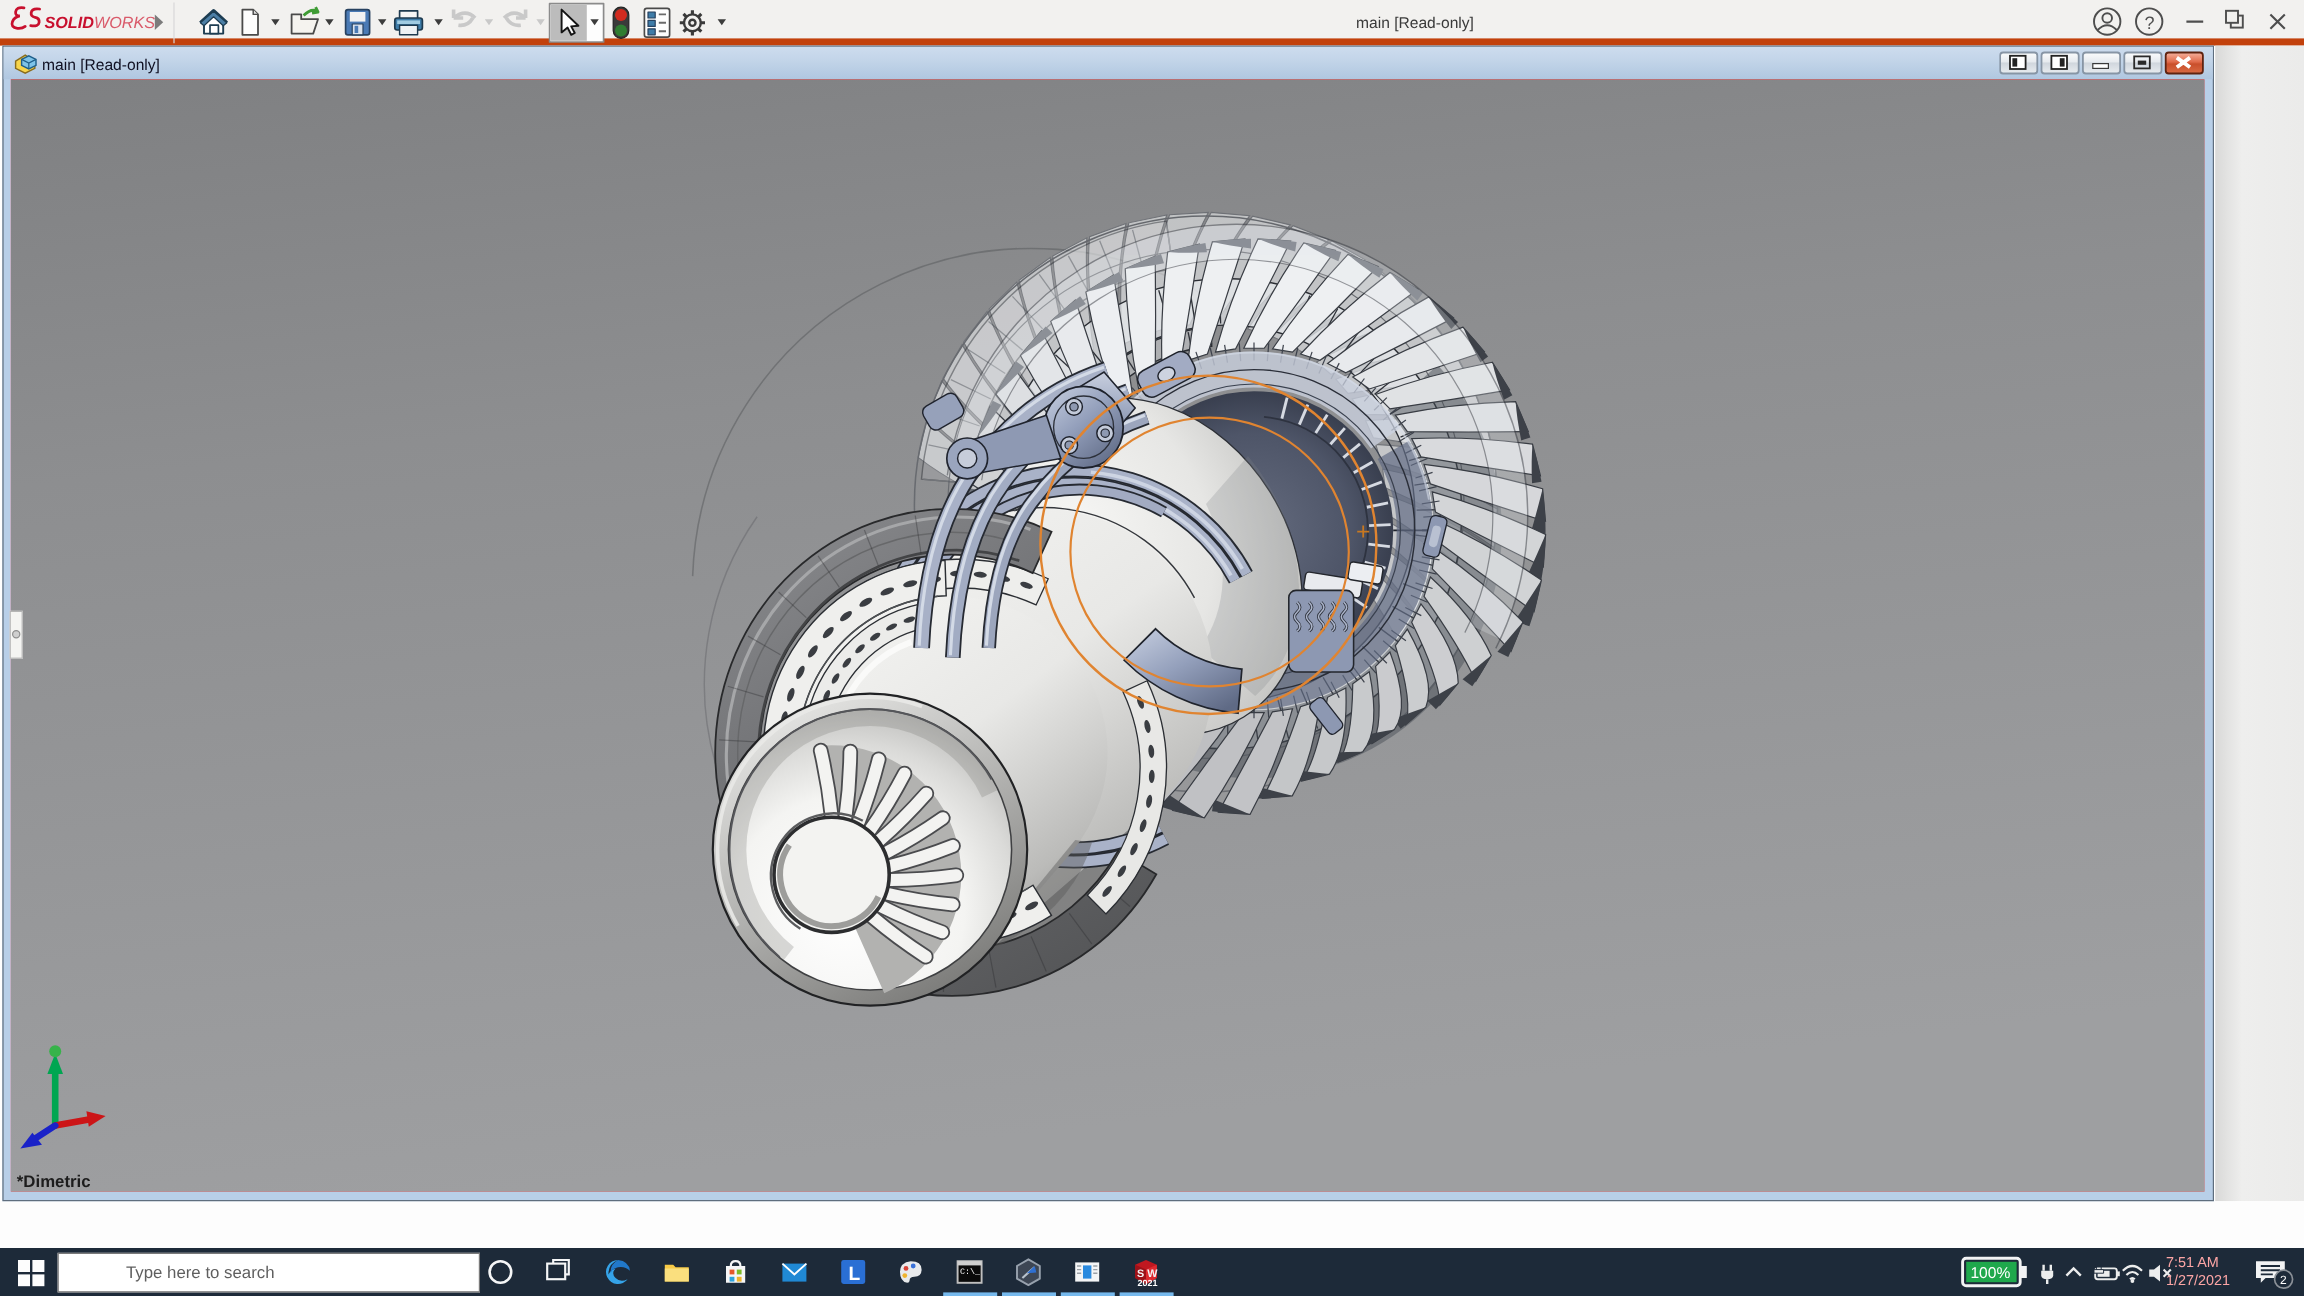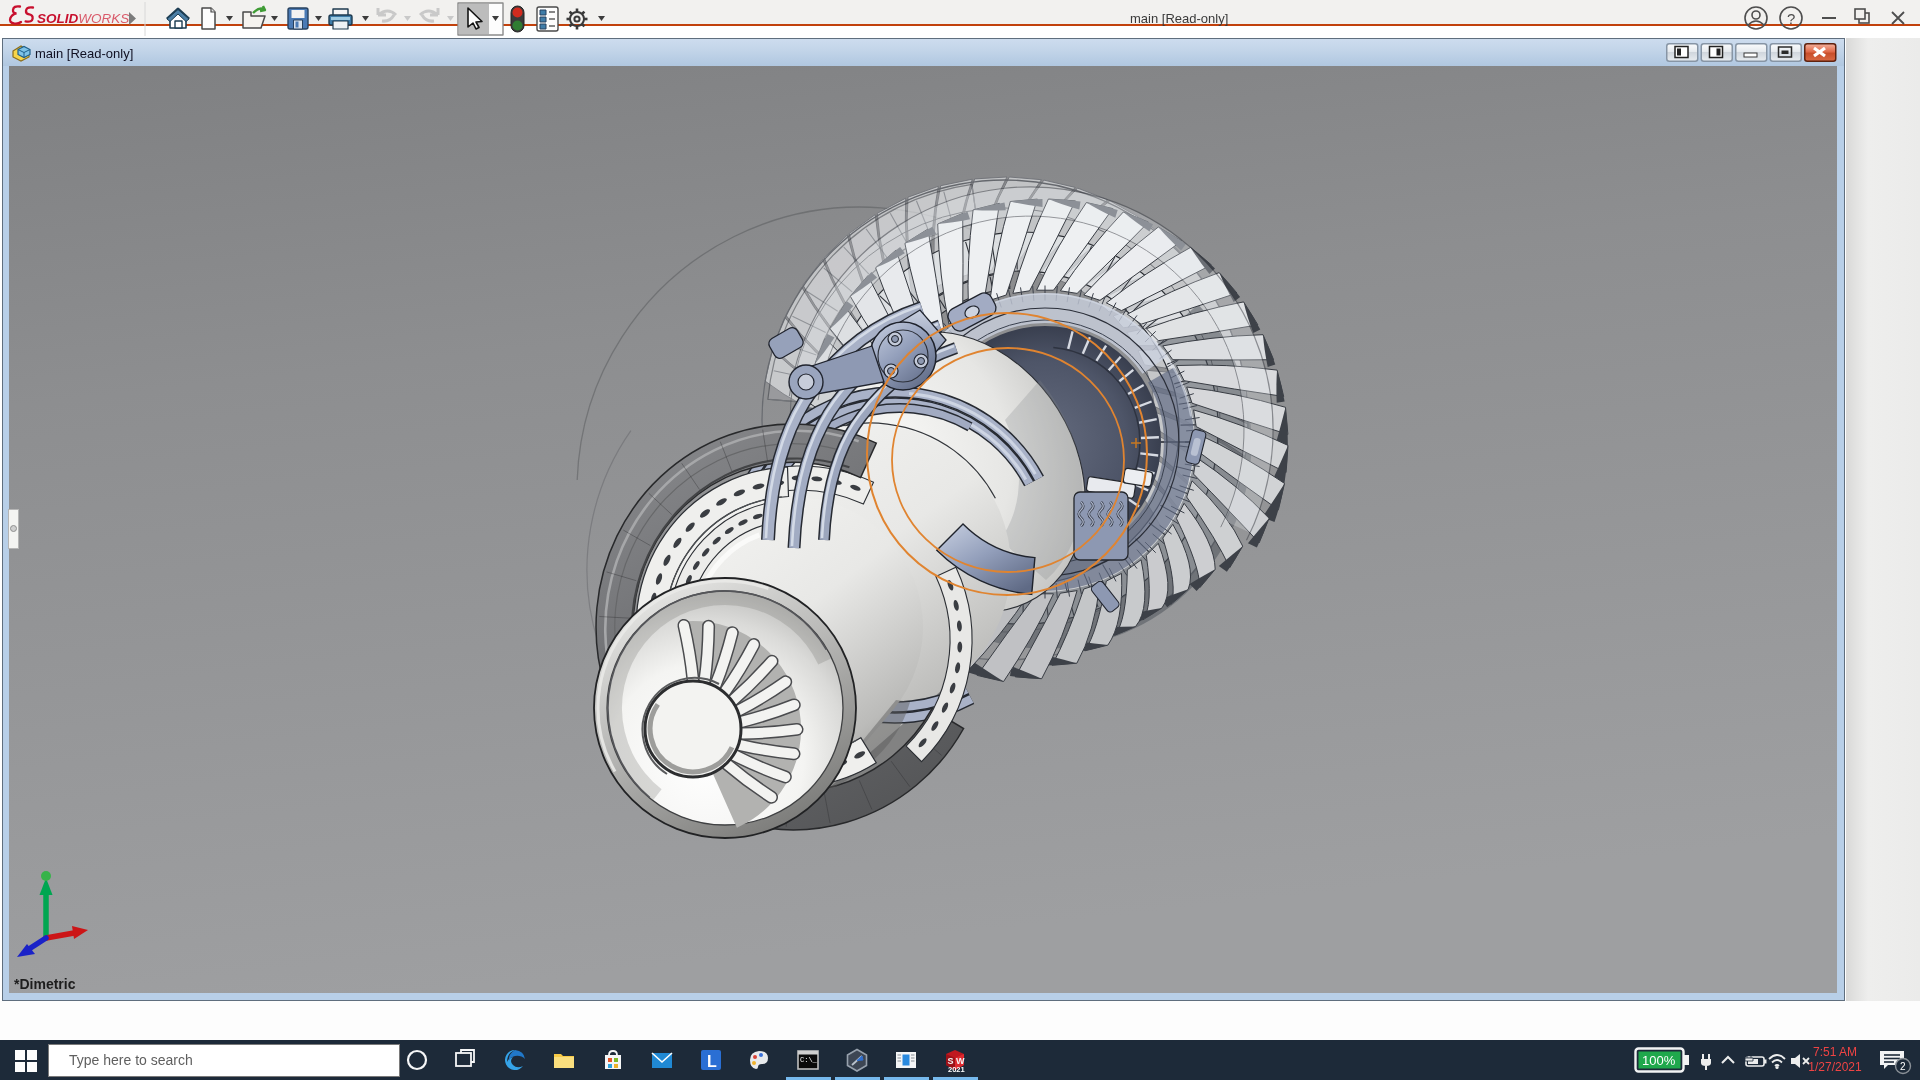--- a/index.html
+++ b/index.html
@@ -1,28 +1,28 @@
 <!DOCTYPE html>
 <html><head><meta charset="utf-8"><style>
 *{margin:0;padding:0;box-sizing:border-box}
 html,body{width:1920px;height:1080px;overflow:hidden;font-family:"Liberation Sans",sans-serif;background:#fff}
-#titlebar{position:absolute;left:0;top:0;width:1920px;height:26px;background:#f2f1ef;border-bottom:2px solid #c2410c}
+#titlebar{position:absolute;left:0;top:0;width:1920px;height:38px;background:#f2f1ef;border-bottom:6px solid #c2410c}
 #apptitle{position:absolute;left:1130px;top:11px;font-size:13px;color:#3a3a3a}
 #docwin{position:absolute;left:2px;top:38px;width:1843px;height:963px;background:#b8cfe8;border:1px solid #5f6e7e}
 #doctitle{position:absolute;left:0;top:0;width:100%;height:27px;background:linear-gradient(180deg,#cddcee 0%,#c3d5e9 40%,#b0c7e0 100%)}
 #doctitle .txt{position:absolute;left:32px;top:7px;font-size:13px;color:#101022}
 #viewport{position:absolute;left:6px;top:27px;right:7px;bottom:7px;background:#ef4444;overflow:hidden}
 #taskpane{position:absolute;left:1846px;top:38px;width:74px;height:963px;background:linear-gradient(90deg,#d9d9d8,#eeeeed 30%,#ebebea)}
 #statusbar{position:absolute;left:0;top:1001px;width:1920px;height:39px;background:#fdfdfd}
 #taskbar{position:absolute;left:0;top:1040px;width:1920px;height:40px;background:#1d2a39}
-#search{position:absolute;left:48px;top:1044px;width:352px;height:33px;background:#fff;border:1px solid #7a7a7a;color:#5f5f5f;font-size:14px;line-height:31px;padding-left:20px;z-index:5}
+#search{position:absolute;left:48px;top:1044px;width:352px;height:33px;background:#fff;border:1px solid #7a7a7a;color:#5f5f5f;font-size:14px;line-height:31px;padding-left:56px;z-index:5}
 .tbicon{position:absolute;top:8px;width:24px;height:24px}
 .ul{position:absolute;top:37px;height:3px;background:#76b9ed}
 .trayico{position:absolute;top:12px}
-#clock{position:absolute;left:1805px;top:5px;width:60px;color:#ef4444;font-size:12px;text-align:center;line-height:15px}
+#clock{position:absolute;left:1805px;top:5px;width:60px;color:#fca5a5;font-size:12px;text-align:left;line-height:15px}
 </style></head>
 <body>
 <div id="titlebar">
     <svg width="1920" height="38" style="position:absolute;left:0;top:0">
 <g>
 <path d="M 20,6.5 Q 13.5,5.5 13,10 Q 12.6,13.2 16.5,13.3 Q 12,14.2 10.4,18 Q 8.6,22.8 14.5,23.6 Q 18.5,24 21,22" fill="none" stroke="#c8102e" stroke-width="2.3" stroke-linecap="round"></path>
 <path d="M 33,7.5 Q 26.6,6.6 26,10.6 Q 25.6,13.8 29.3,14.4 Q 33,15 32.6,18.6 Q 32.2,22.4 25.6,21.4" fill="none" stroke="#c8102e" stroke-width="2.3" stroke-linecap="round"></path>
 <text x="37" y="23" font-family="Liberation Sans,sans-serif" font-size="13.5" font-style="italic" font-weight="bold" fill="#c8102e">SOLID<tspan fill="#d95a6a" font-weight="normal">WORKS</tspan></text>
 <path d="M 129,12 L 136,18.5 L 129,25 Z" fill="#7b7b7b"></path>
 <line x1="145" y1="2" x2="145" y2="36" stroke="#d8d8d8" stroke-width="1"></line>

